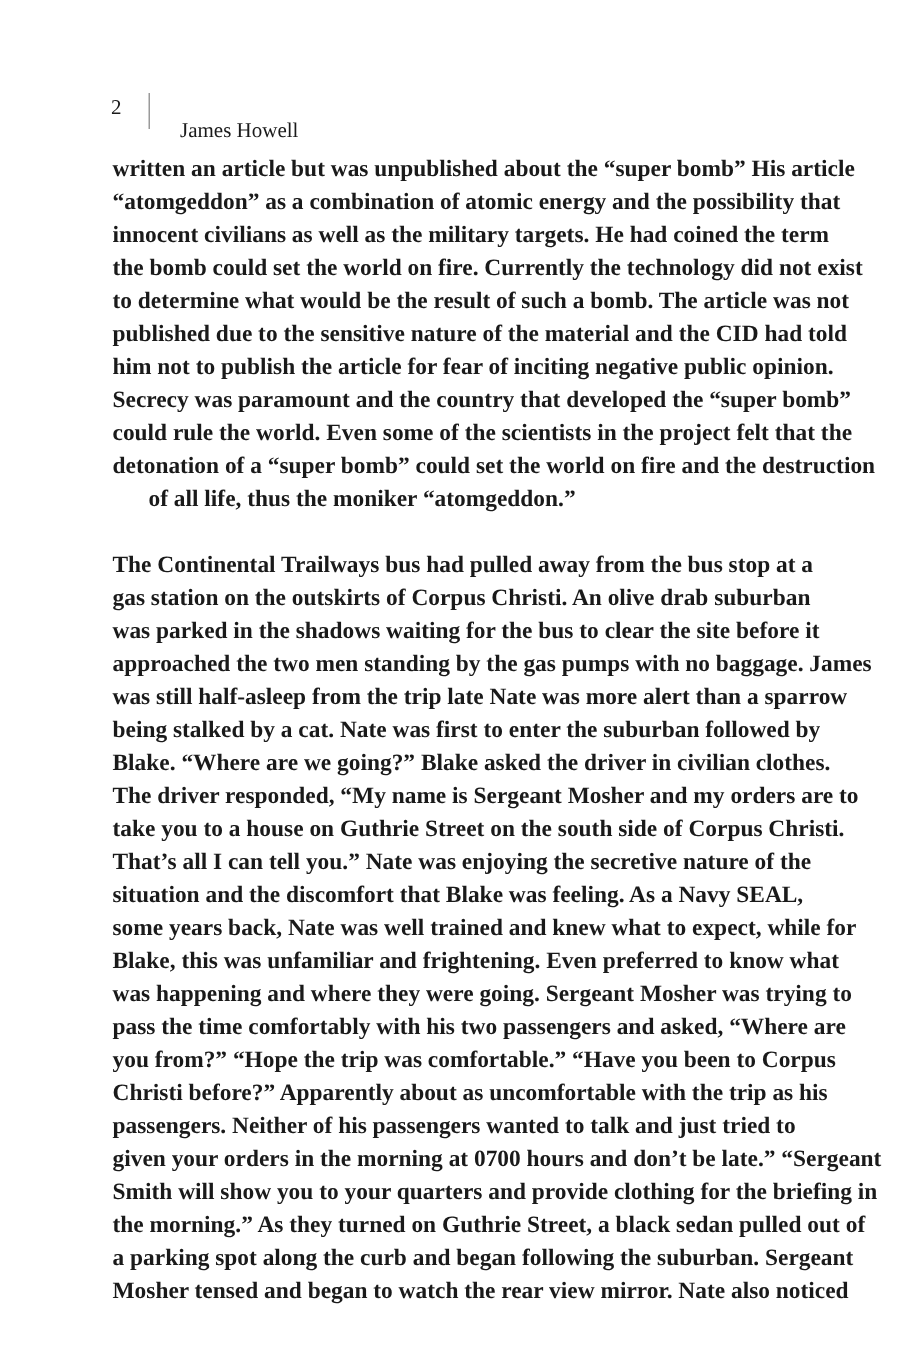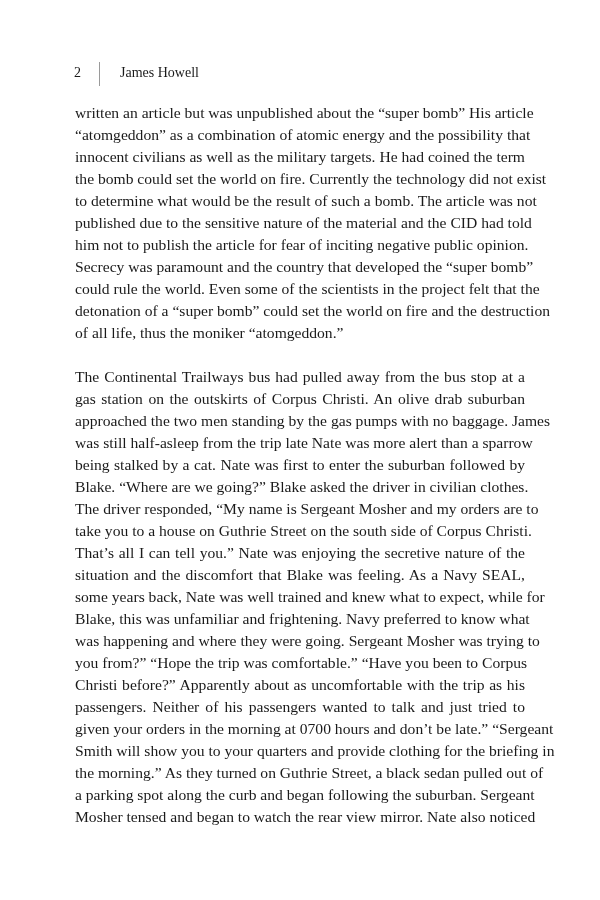--- a/index.html
+++ b/index.html
@@ -1,26 +1,26 @@
 <!DOCTYPE html>
 <html><head>
 <meta charset="utf-8">
 <style>
   html, body { margin: 0; padding: 0; background: #ffffff; }
   body { width: 600px; height: 900px; position: relative; overflow: hidden;
          font-family: "Liberation Serif", "DejaVu Serif", serif; color: #1a1a1a; }
   .header { position: absolute; top: 60px; left: 74px; height: 28px; width: 460px; }
   .page-num { position: absolute; left: 0; top: 5px; font-size: 14px; }
   .header-sep { position: absolute; left: 25px; top: 2px; width: 1px; height: 24px; background: #9a9a9a; }
-  .running-head { position: absolute; left: 46px; top: 5px; font-size: 14px; }
+  .running-head { position: absolute; left: 46px; top: 20px; font-size: 14px; }
   .body-text { position: absolute; left: 75px; top: 102px; width: 450px; font-size: 15.6px; line-height: 22px; }
   .para { margin: 0; }
   .para + .para { margin-top: 22px; }
-  .line { display: block; text-align: justify; text-align-last: justify; white-space: nowrap; height: 22px; }
-  .line.last { text-align-last: left; }
+  .line { display: block; text-align: justify; text-align-last: justify; white-space: nowrap; height: 22px; font-weight: bold; }
+  .line.last { text-align-last: left; margin-left: 24px; }
 </style>
 </head>
 <body>
 
 <div class="header">
   <span class="page-num">2</span>
   <span class="header-sep"></span>
   <span class="running-head">James Howell</span>
 </div>
 
@@ -34,31 +34,33 @@
       <span class="line">published due to the sensitive nature of the material and the CID had told</span>
       <span class="line">him not to publish the article for fear of inciting negative public opinion.</span>
       <span class="line">Secrecy was paramount and the country that developed the “super bomb”</span>
       <span class="line">could rule the world. Even some of the scientists in the project felt that the</span>
       <span class="line">detonation of a “super bomb” could set the world on fire and the destruction</span>
       <span class="line last">of all life, thus the moniker “atomgeddon.”</span>
     </div>
   <div class="para">
       <span class="line">The Continental Trailways bus had pulled away from the bus stop at a</span>
       <span class="line">gas station on the outskirts of Corpus Christi. An olive drab suburban</span>
+      <span class="line">was parked in the shadows waiting for the bus to clear the site before it</span>
       <span class="line">approached the two men standing by the gas pumps with no baggage. James</span>
       <span class="line">was still half-asleep from the trip late Nate was more alert than a sparrow</span>
       <span class="line">being stalked by a cat. Nate was first to enter the suburban followed by</span>
       <span class="line">Blake. “Where are we going?” Blake asked the driver in civilian clothes.</span>
       <span class="line">The driver responded, “My name is Sergeant Mosher and my orders are to</span>
       <span class="line">take you to a house on Guthrie Street on the south side of Corpus Christi.</span>
       <span class="line">That’s all I can tell you.” Nate was enjoying the secretive nature of the</span>
       <span class="line">situation and the discomfort that Blake was feeling. As a Navy SEAL,</span>
       <span class="line">some years back, Nate was well trained and knew what to expect, while for</span>
-      <span class="line">Blake, this was unfamiliar and frightening. Navy preferred to know what</span>
+      <span class="line">Blake, this was unfamiliar and frightening. Even preferred to know what</span>
       <span class="line">was happening and where they were going. Sergeant Mosher was trying to</span>
+      <span class="line">pass the time comfortably with his two passengers and asked, “Where are</span>
       <span class="line">you from?” “Hope the trip was comfortable.” “Have you been to Corpus</span>
       <span class="line">Christi before?” Apparently about as uncomfortable with the trip as his</span>
       <span class="line">passengers. Neither of his passengers wanted to talk and just tried to</span>
       <span class="line">given your orders in the morning at 0700 hours and don’t be late.” “Sergeant</span>
       <span class="line">Smith will show you to your quarters and provide clothing for the briefing in</span>
       <span class="line">the morning.” As they turned on Guthrie Street, a black sedan pulled out of</span>
       <span class="line">a parking spot along the curb and began following the suburban. Sergeant</span>
       <span class="line">Mosher tensed and began to watch the rear view mirror. Nate also noticed</span>
     </div>
 </div>

